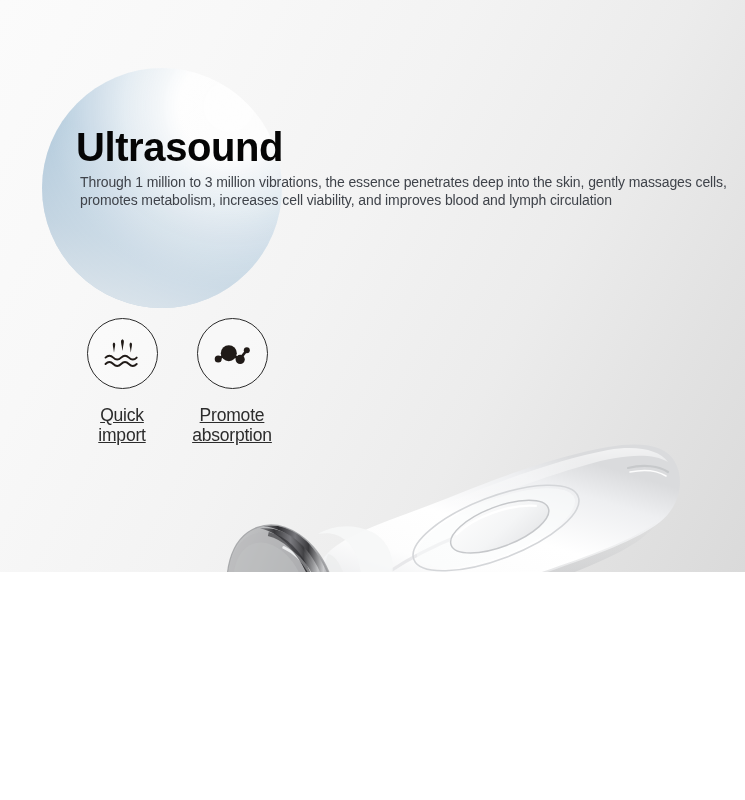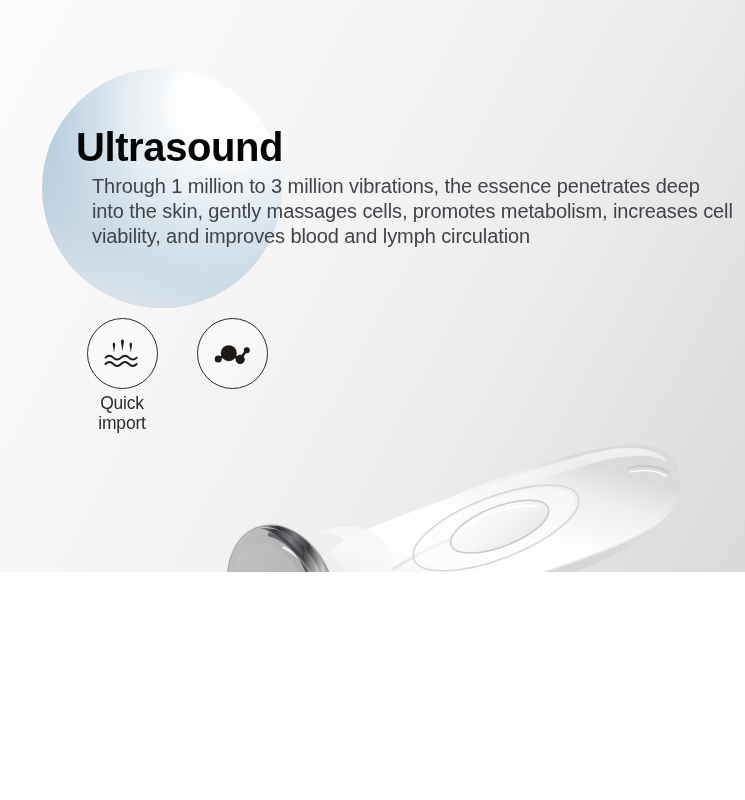--- a/index.html
+++ b/index.html
@@ -66,22 +66,22 @@
   }
   .title {
     margin: 0;
     font-size: 40px;
     font-weight: bold;
     letter-spacing: -0.4px;
     color: #050505;
     line-height: 1.05;
   }
   .body-copy {
-    margin: 6px 0 0 16px;
-    font-size: 20px;
+    margin: 6px 0 0 4px;
+    font-size: 14px;
     line-height: 1.26;
     color: #3f434a;
     letter-spacing: -0.1px;
     max-width: 665px;
   }
 
   
   .features {
     position: absolute;
     left: 76px;
@@ -101,27 +101,28 @@
     border-radius: 50%;
     border: 1.4px solid #2b2b2b;
     background: rgba(255,255,255,0.35);
     display: flex;
     align-items: center;
     justify-content: center;
     box-sizing: border-box;
   }
   .icon-ring svg { display: block; }
   .feature-label {
-    margin-top: 4px;
+    margin-top: 16px;
     font-size: 17.5px;
     line-height: 1.16;
     color: #2c2c2c;
     text-align: center;
     white-space: pre-line;
     letter-spacing: -0.2px;
+    text-decoration: underline;
   }
 
   
   .device {
     position: absolute;
     left: 196px;
     top: 410px;
     width: 530px;
     height: 300px;
   }
@@ -169,20 +170,22 @@
             <line x1="31.0" y1="28.0" x2="37.5" y2="19.5"></line>
           </g>
           <g fill="#201a17">
             <circle cx="19.8" cy="22.2" r="8.0"></circle>
             <circle cx="31.2" cy="28.4" r="4.6"></circle>
             <circle cx="9.2" cy="28.0" r="3.5"></circle>
             <circle cx="37.8" cy="19.2" r="3.0"></circle>
           </g>
         </svg>
       </div>
+      <div class="feature-label">Promote
+absorption</div>
     </div>
 
   </div>
 
   <div class="device">
     <svg viewBox="0 0 530 300" aria-hidden="true">
       <defs>
         <linearGradient id="bodyGrad" x1="0%" y1="100%" x2="60%" y2="0%">
           <stop offset="0%" stop-color="#cfd0d2"></stop>
           <stop offset="18%" stop-color="#e9eaec"></stop>

